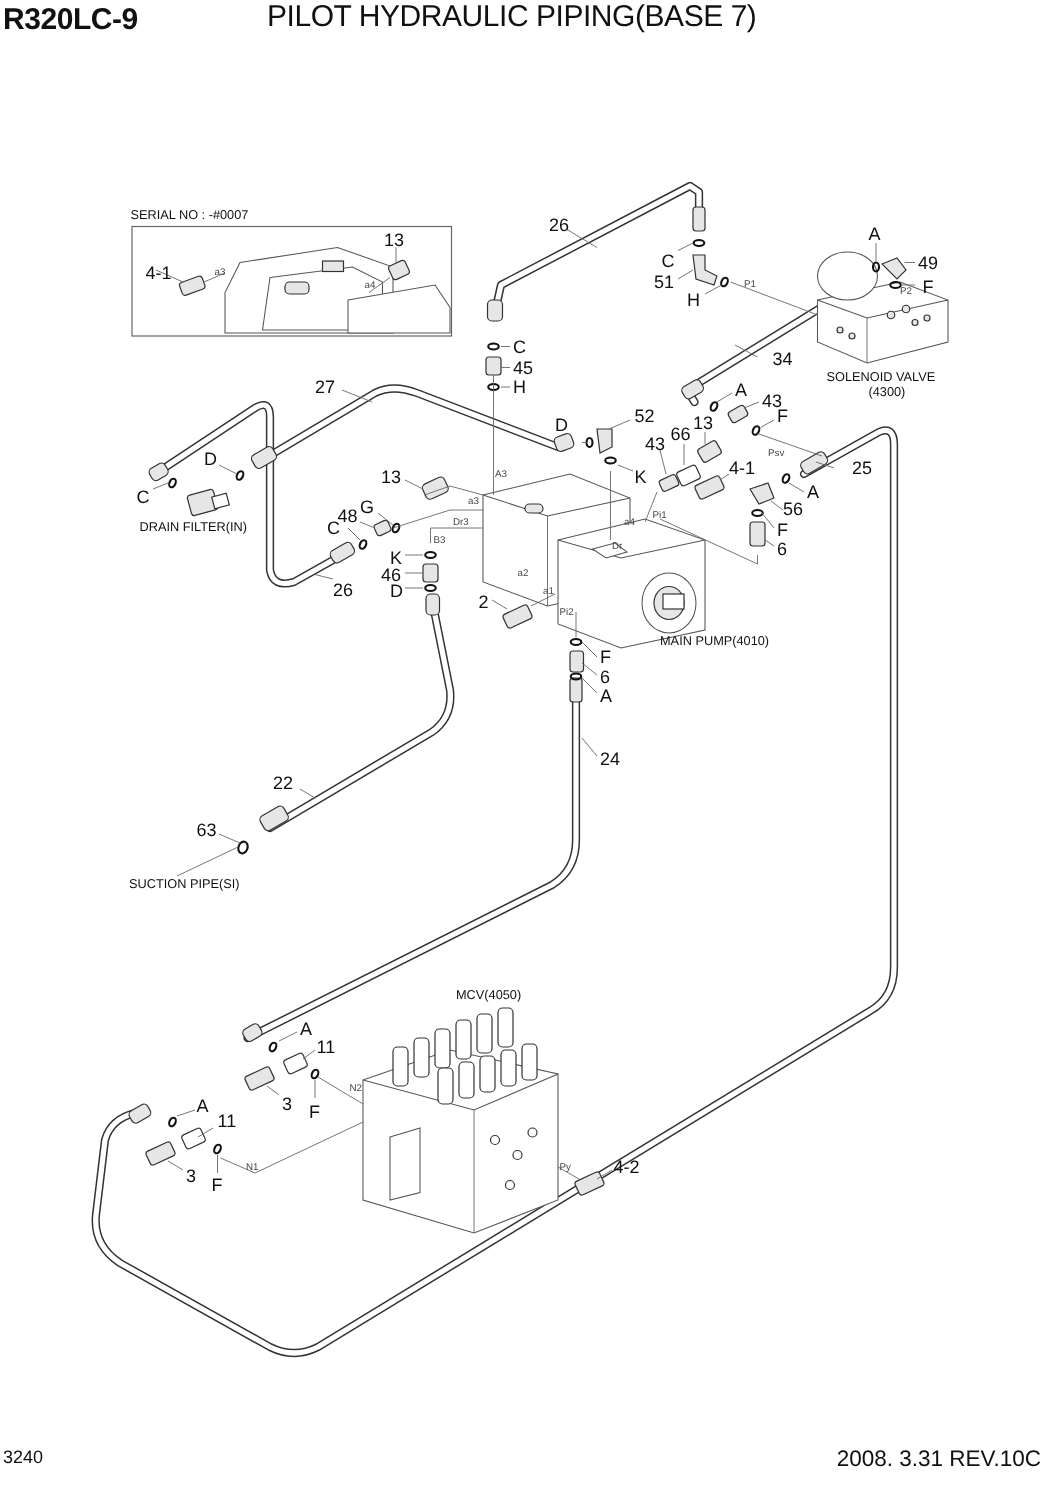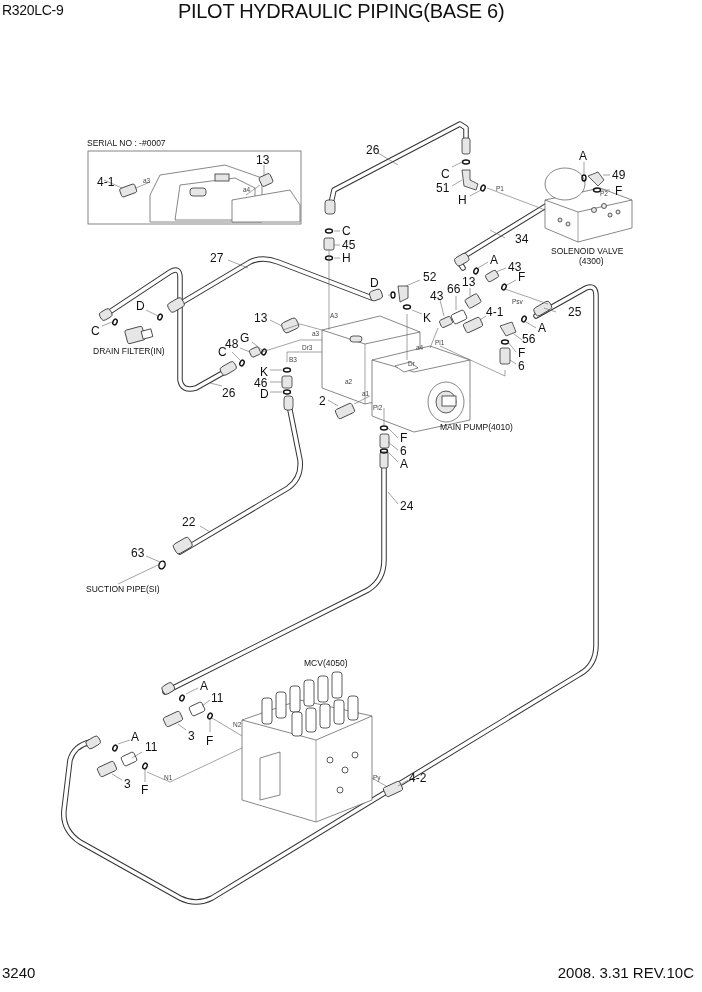--- a/index.html
+++ b/index.html
@@ -1,38 +1,38 @@
 <!DOCTYPE html>
 <html><head>
 <meta charset="utf-8">
 <style>
   html, body { margin: 0; padding: 0; background: #ffffff; }
   body { width: 702px; height: 992px; position: relative; overflow: hidden; font-family: "Liberation Sans", sans-serif; color: #111; }
-  .hdr-model { position: absolute; left: 2px; top: 2px; font-size: 14px; letter-spacing: -0.3px; }
+  .hdr-model { position: absolute; left: 2px; top: 2px; font-size: 20px; letter-spacing: -0.3px; font-weight: bold; }
   .hdr-title { position: absolute; left: 178px; top: 0px; font-size: 20px; letter-spacing: -0.3px; }
-  .ftr-page { position: absolute; left: 2px; top: 964px; font-size: 15px; }
+  .ftr-page { position: absolute; left: 2px; top: 964px; font-size: 12px; }
   .ftr-rev { position: absolute; right: 8px; top: 964px; font-size: 15px; }
   svg.canvas { position: absolute; left: 0; top: 0; }
   svg text { font-family: "Liberation Sans", sans-serif; fill: #111; }
   .lbl { font-size: 12px; }
   .cap { font-size: 8.5px; }
   .port { font-size: 6.5px; fill: #444; }
   .pipe-o { fill: none; stroke: #333; stroke-width: 5.5; stroke-linecap: round; stroke-linejoin: round; }
   .pipe-i { fill: none; stroke: #fff; stroke-width: 3.5; stroke-linecap: round; stroke-linejoin: round; }
   .lead { stroke: #666; stroke-width: 0.6; fill: none; }
   .part { fill: #fff; stroke: #333; stroke-width: 0.8; }
   .part-g { fill: #e6e6e6; stroke: #333; stroke-width: 0.8; }
   .ring { fill: none; stroke: #111; stroke-width: 1.4; }
   .body-line { fill: #fff; stroke: #555; stroke-width: 0.7; }
 </style>
 </head>
 <body>
 
 <div class="hdr-model">R320LC-9</div>
-<div class="hdr-title">PILOT HYDRAULIC PIPING(BASE 6)</div>
+<div class="hdr-title">PILOT HYDRAULIC PIPING(BASE 7)</div>
 
 <svg class="canvas" width="702" height="992" viewBox="0 0 702 992">
 
   <g>
     <text class="cap" x="87" y="146" font-size="11">SERIAL NO : -#0007</text>
     <rect x="88" y="151" width="213" height="73" fill="#fff" stroke="#666" stroke-width="0.8"></rect>
     <g>
       <path class="body-line" d="M160 175 L225 165 L262 178 L262 222 L150 222 L150 195 Z"></path>
       <path class="body-line" d="M180 185 L235 178 L255 188 L255 220 L175 220 Z"></path>
       <rect x="190" y="188" width="16" height="8" rx="3" class="part-g"></rect>

